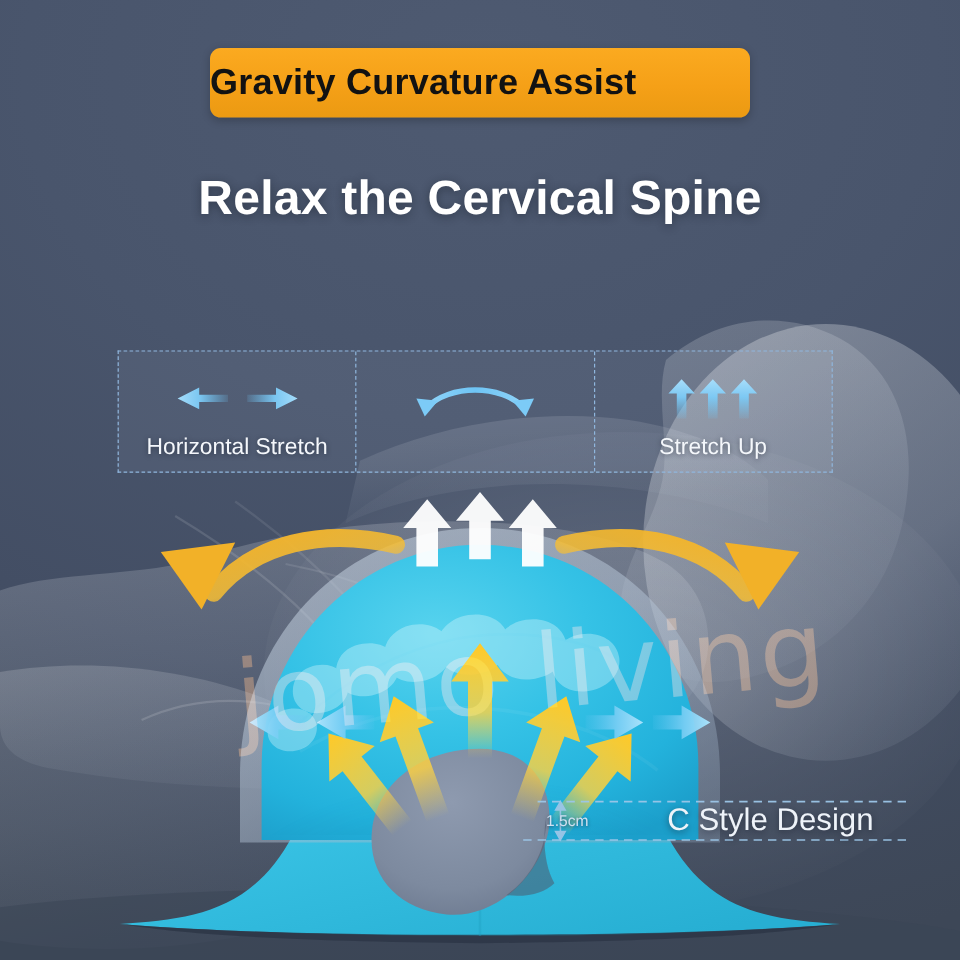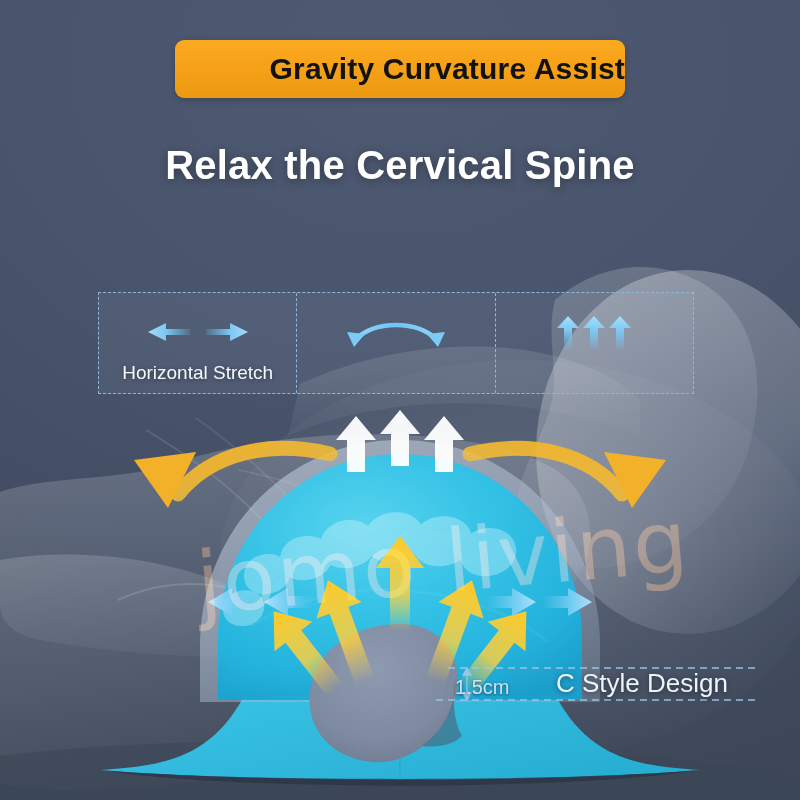--- a/index.html
+++ b/index.html
@@ -10,21 +10,21 @@
     background:
       radial-gradient(125% 95% at 50% 8%, #4e5a71 0%, #49556c 38%, #434e64 68%, #3d4757 100%);
   }
   #ghost-layer{position:absolute;inset:0;overflow:hidden;}
 
   
   #badge{
     position:absolute;left:175px;top:40px;width:450px;height:58px;
     background:linear-gradient(180deg,#fbaa20 0%,#f5a017 55%,#eb9a12 100%);
     border-radius:9px;
-    display:flex;align-items:center;justify-content:flex-end;
+    display:flex;align-items:center;justify-content:flex-start;
     box-shadow:0 2px 7px rgba(0,0,0,.22);
   }
   #badge span{
     color:#121212;font-size:30px;font-weight:bold;letter-spacing:.2px;
   }
 
   
   #headline{
     position:absolute;left:0;top:143px;width:800px;text-align:center;
     color:#ffffff;font-size:40px;font-weight:bold;letter-spacing:.2px;
@@ -57,21 +57,21 @@
 
   
   #callout-lines{position:absolute;left:0;top:0;width:800px;height:800px;pointer-events:none;}
   #cstyle{
     position:absolute;left:556px;top:668px;
     color:#eef3f9;font-size:26px;
     text-shadow:0 1px 5px rgba(20,26,38,.55);
   }
   #dim-label{
     position:absolute;left:455px;top:676px;
-    color:#cfe0f1;font-size:20px;
+    color:#cfe0f1;font-size:13px;
     text-shadow:0 1px 3px rgba(20,26,38,.6);
   }
 
   
   #watermark{
     position:absolute;left:196px;top:512px;
     font-size:86px;font-family:"DejaVu Sans",sans-serif;
     color:#e98b2a;opacity:.42;
     letter-spacing:2px;white-space:nowrap;
     transform:rotate(-5deg);pointer-events:none;
@@ -188,20 +188,21 @@
               <stop offset="0%" stop-color="#6EC4F5" stop-opacity=".12"></stop>
               <stop offset="55%" stop-color="#7CCBF7" stop-opacity=".95"></stop>
               <stop offset="100%" stop-color="#A8DEFB"></stop>
             </linearGradient>
           </defs>
           <path d="M11 34 L11 13 L4 13 L15 1 L26 13 L19 13 L19 34 Z" fill="url(#arU)"></path>
           <path d="M37 34 L37 13 L30 13 L41 1 L52 13 L45 13 L45 34 Z" fill="url(#arU)"></path>
           <path d="M63 34 L63 13 L56 13 L67 1 L78 13 L71 13 L71 34 Z" fill="url(#arU)"></path>
         </svg>
       </div>
+      <div class="plabel">Stretch Up</div>
     </div>
   </div>
 
   <div id="scene">
     <svg width="800" height="404" viewBox="0 0 800 404">
       <defs>
         <radialGradient id="pillowBody" cx="40%" cy="30%" r="82%">
           <stop offset="0%" stop-color="#57D3EE"></stop>
           <stop offset="42%" stop-color="#35C2E6"></stop>
           <stop offset="78%" stop-color="#23B2DC"></stop>

